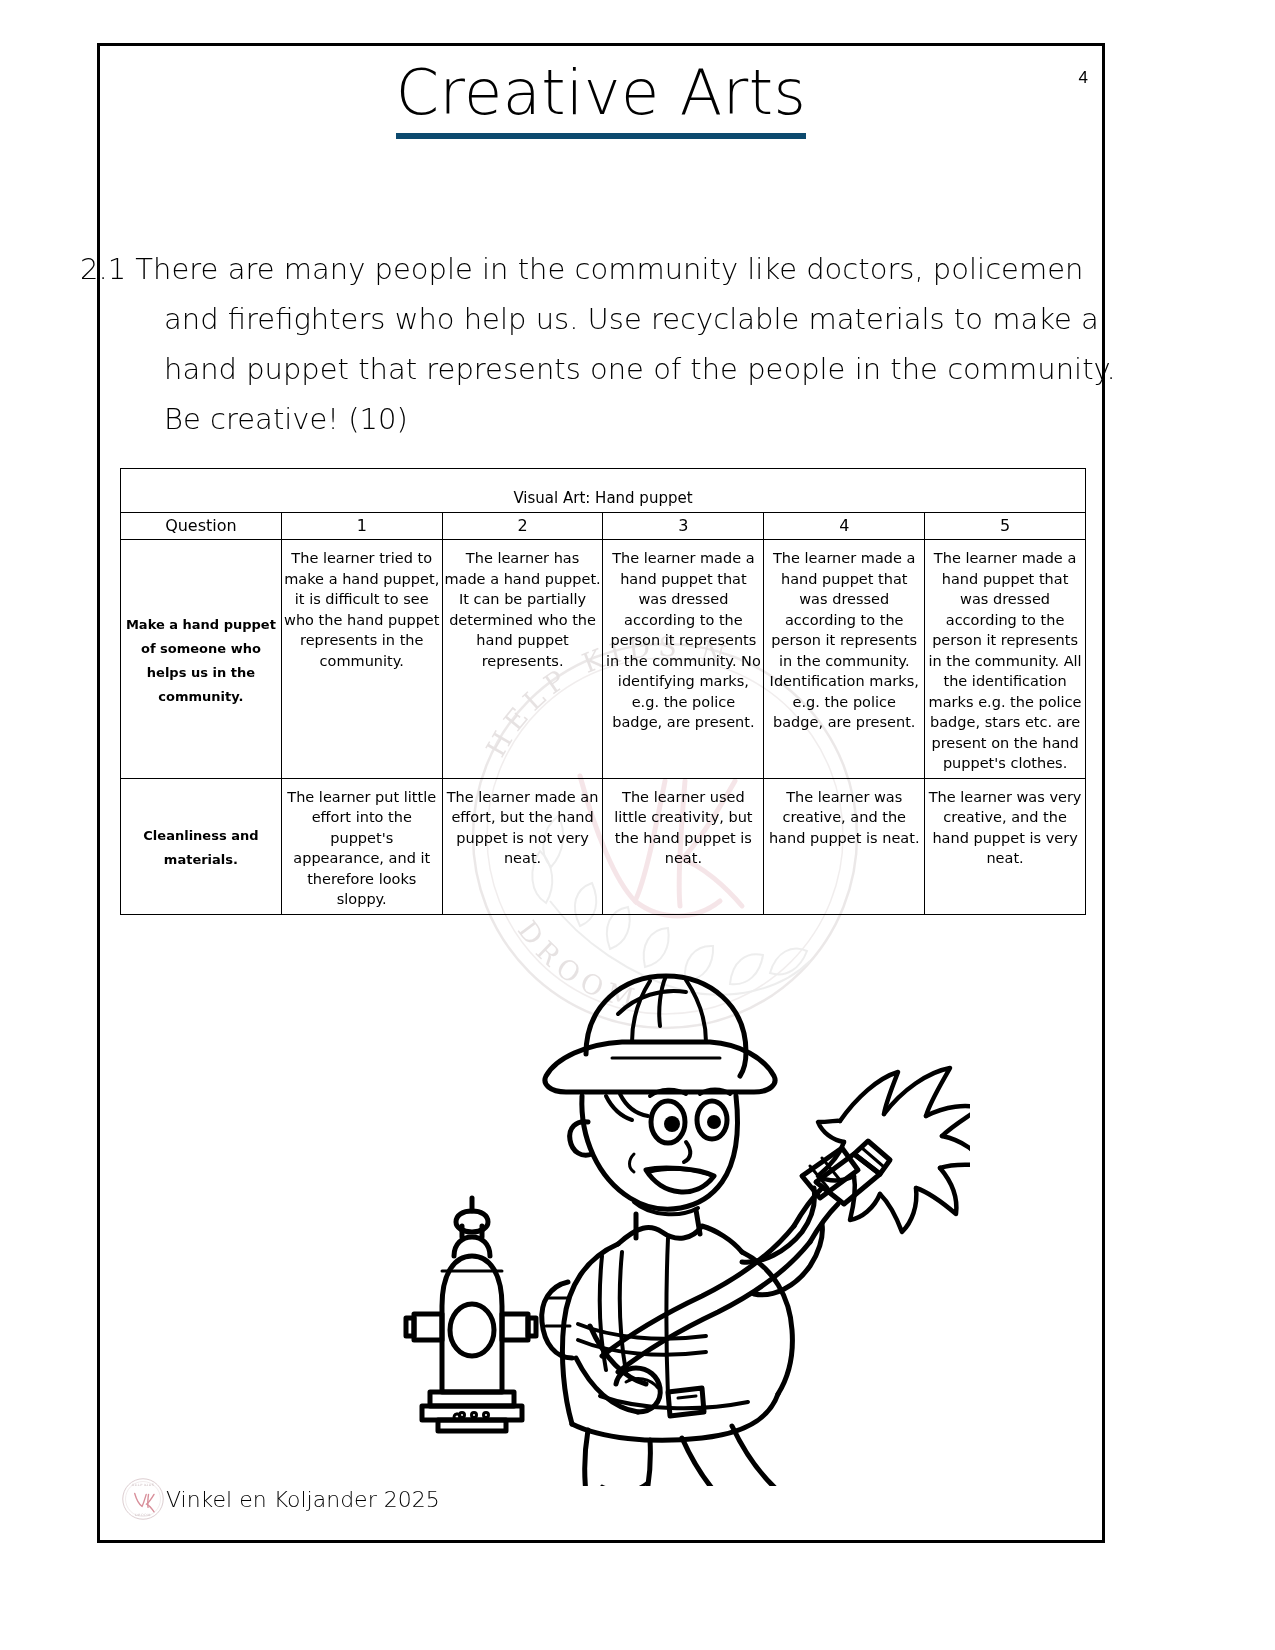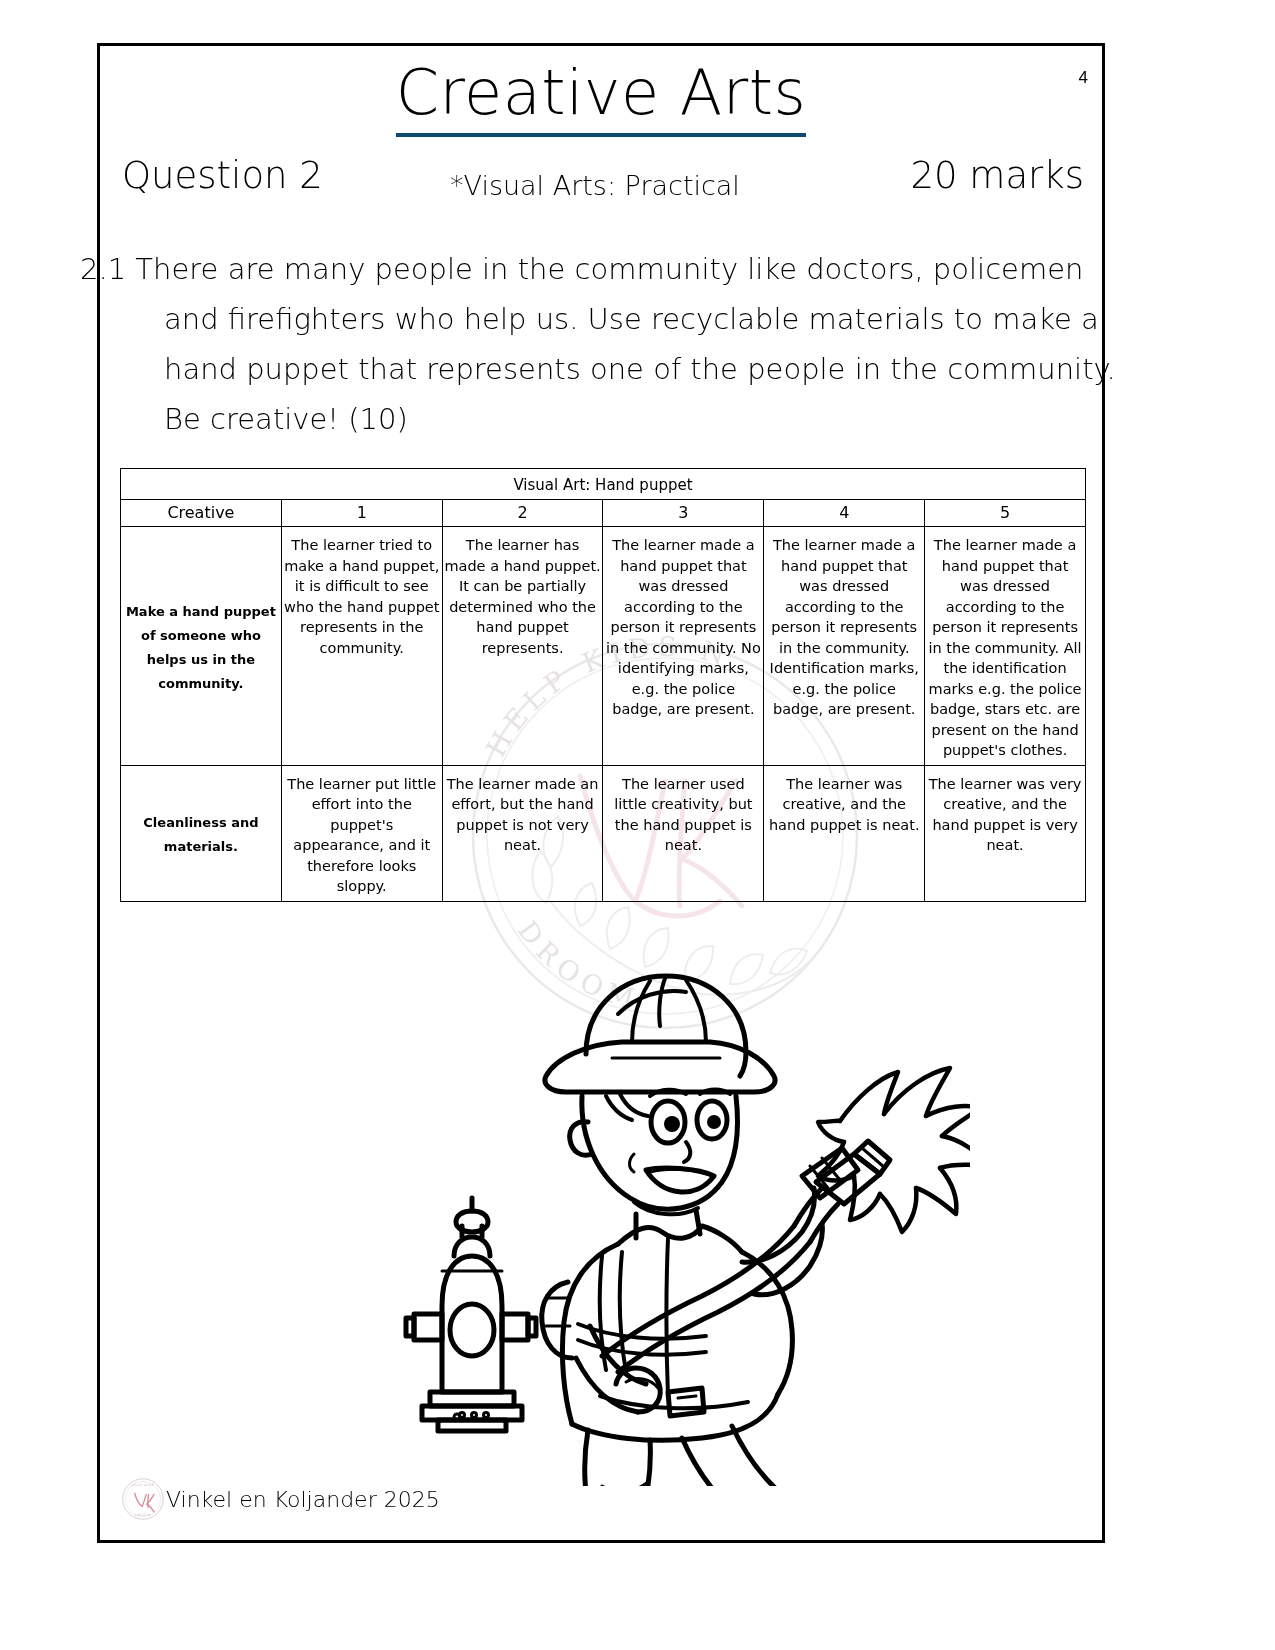--- a/index.html
+++ b/index.html
@@ -44,21 +44,21 @@
     top: 10px;
     left: 0;
     width: 100%;
     text-align: center;
     font-size: 62px;
     font-family: "DejaVu Sans", sans-serif;
     font-weight: 300;
     letter-spacing: 0.5px;
   }
   .doc-title span {
-    border-bottom: 4px solid #0c4a6e;
+    border-bottom: 6px solid #0c4a6e;
     padding-bottom: 4px;
   }
 
   .qrow {
     position: absolute;
     top: 108px;
     left: 0;
     width: 100%;
     height: 60px;
   }
@@ -122,21 +122,21 @@
   .rubric td, .rubric th {
     border: 1px solid #000;
     padding: 4px 1px;
     text-align: center;
     vertical-align: middle;
     font-weight: normal;
     background: transparent;
   }
   .rubric .title-row td {
     font-size: 15px;
-    padding: 7px 0 5px 0;
+    padding: 20px 0 5px 0;
   }
   .rubric .head-row td {
     font-size: 16px;
     padding: 3px 0 4px 0;
   }
   .rubric .body-row td {
     font-size: 14.5px;
     line-height: 20.5px;
     vertical-align: top;
     padding-top: 8px;
@@ -202,25 +202,20 @@
 
 <div class="page-frame">
  <div class="inner">
 
   <div class="page-number">4</div>
 
   <div class="doc-title">
     <span>Creative Arts</span>
   </div>
 
-  <div class="qrow">
-    <div class="q-label">Question 2</div>
-    <div class="q-sub">*Visual Arts: Practical</div>
-    <div class="q-marks">20 marks</div>
-  </div>
 
   <div class="question-body question-hang">
     <span class="qnum">2.1</span><span>&nbsp;</span><span class="qtext">There are many people in the community like doctors, policemen and firefighters who help us. Use recyclable materials to make a hand puppet that represents one of the people in the community. Be creative! (10)</span>
   </div>
 
   <svg class="watermark" viewBox="0 0 470 470" aria-hidden="true">
     <defs>
       <path id="arcTop" d="M 55,235 A 180,180 0 0 1 415,235"></path>
       <path id="arcBot" d="M 60,235 A 175,175 0 0 0 410,235"></path>
     </defs>
@@ -252,21 +247,21 @@
       <path d="M 128,215 C 112,228 108,252 121,266 C 134,252 137,230 128,215 Z"></path>
     </g>
   </svg>
 
   <table class="rubric">
     <tbody>
       <tr class="title-row">
         <td colspan="6">Visual Art: Hand puppet</td>
       </tr>
       <tr class="head-row">
-        <td class="col-act">Creative</td>
+        <td class="col-act">Question</td>
         <td class="col-n">1</td>
         <td class="col-n">2</td>
         <td class="col-n">3</td>
         <td class="col-n">4</td>
         <td class="col-n">5</td>
       </tr>
 
       <tr class="body-row">
         <td class="crit">Make a hand puppet of someone who helps us in the community.</td>
         <td>The learner tried to make a hand puppet, it is difficult to see who the hand puppet represents in the community.</td>

